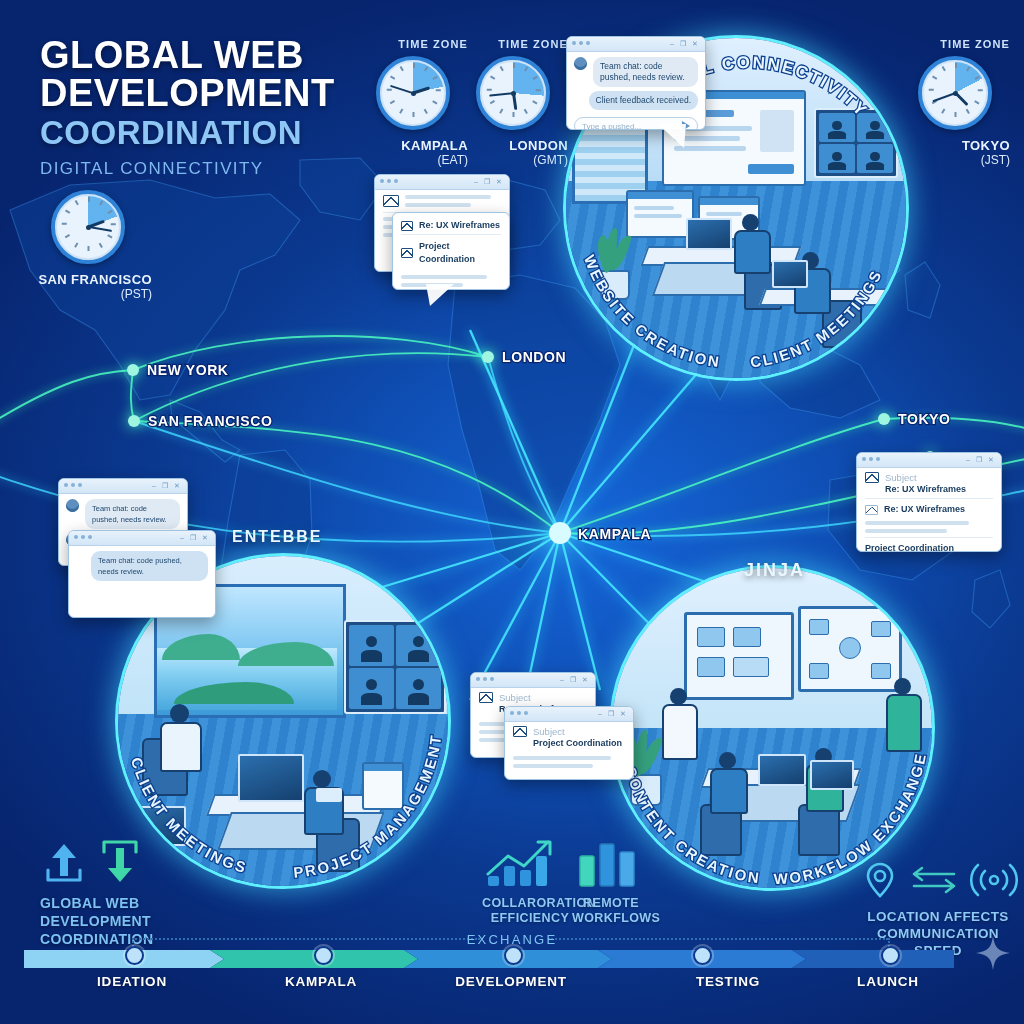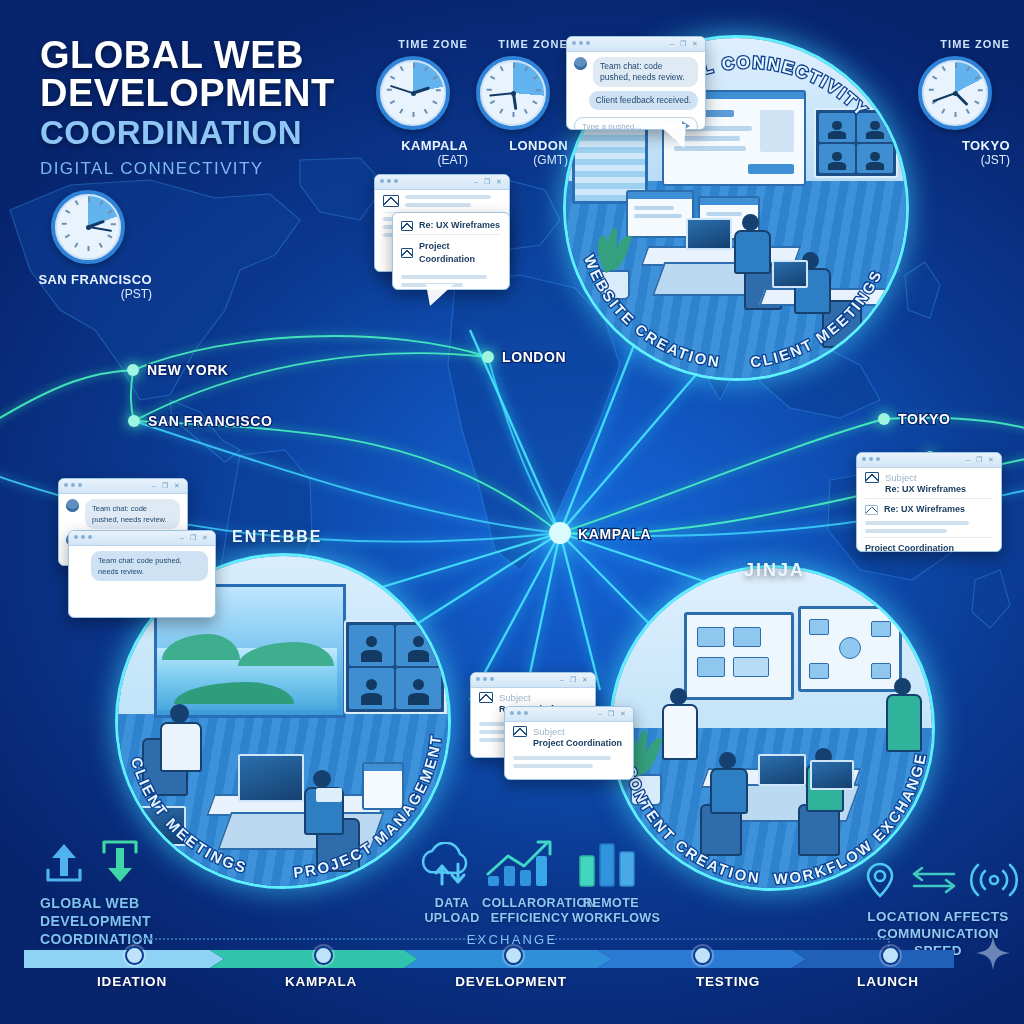--- a/index.html
+++ b/index.html
@@ -673,31 +673,20 @@
       </g>
       <path d="M80 44 L68 30 L76 30 L76 10 L84 10 L84 30 L92 30 Z" fill="#3fd6a8"></path>
     </svg>
     <div class="ficon-label left" style="margin-top:4px;">
       <div>GLOBAL WEB</div>
       <div>DEVELOPMENT</div>
       <div>COORDINATION</div>
     </div>
   </div>
 
-  <div class="abs" style="left:414px;top:842px;width:76px;">
-    <svg width="76" height="48" viewBox="0 0 76 48">
-      <path d="M16 30 a11 11 0 0 1 2-21 a15 15 0 0 1 28 3 a10 10 0 0 1 -2 19 Z" fill="none" stroke="#56c8f5" stroke-width="2.6" stroke-linejoin="round"></path>
-      <path d="M28 42 L28 24 M28 24 L22 31 M28 24 L34 31" fill="none" stroke="#56c8f5" stroke-width="3" stroke-linecap="round"></path>
-      <path d="M44 22 L44 40 M44 40 L38 33 M44 40 L50 33" fill="none" stroke="#56c8f5" stroke-width="3" stroke-linecap="round"></path>
-    </svg>
-    <div class="ficon-label" style="margin-top:2px;">
-      <div>DATA</div>
-      <div>UPLOAD</div>
-    </div>
-  </div>
 
   <div class="abs" style="left:482px;top:838px;width:96px;">
     <svg width="96" height="52" viewBox="0 0 96 52">
       <path d="M6 36 L26 18 L42 28 L66 4" fill="none" stroke="#3fd6c8" stroke-width="3" stroke-linecap="round" stroke-linejoin="round"></path>
       <path d="M56 4 L68 4 L68 16" fill="none" stroke="#3fd6c8" stroke-width="3" stroke-linecap="round" stroke-linejoin="round"></path>
       <rect x="6" y="38" width="11" height="10" rx="2" fill="#2f93dd"></rect>
       <rect x="22" y="28" width="11" height="20" rx="2" fill="#2f93dd"></rect>
       <rect x="38" y="32" width="11" height="16" rx="2" fill="#2f93dd"></rect>
       <rect x="54" y="18" width="11" height="30" rx="2" fill="#3aa7e8"></rect>
     </svg>

